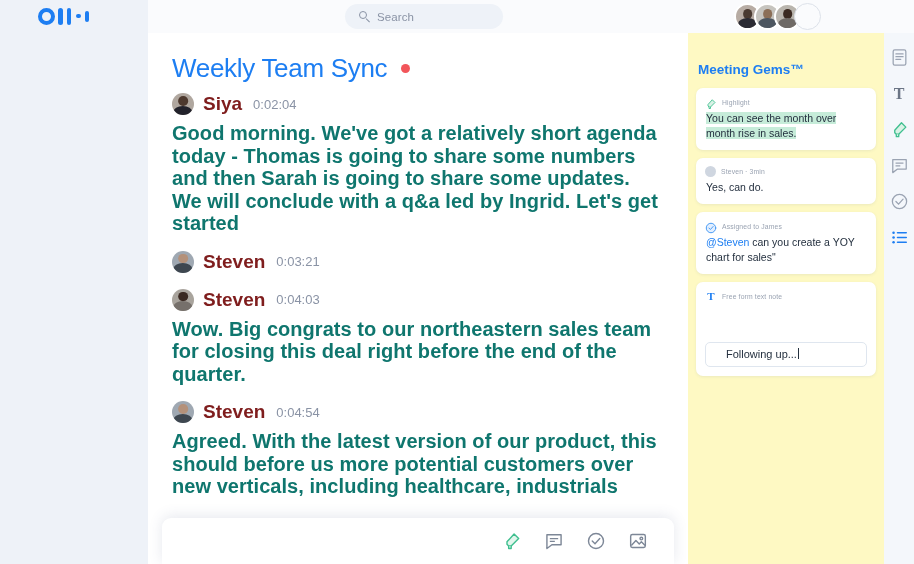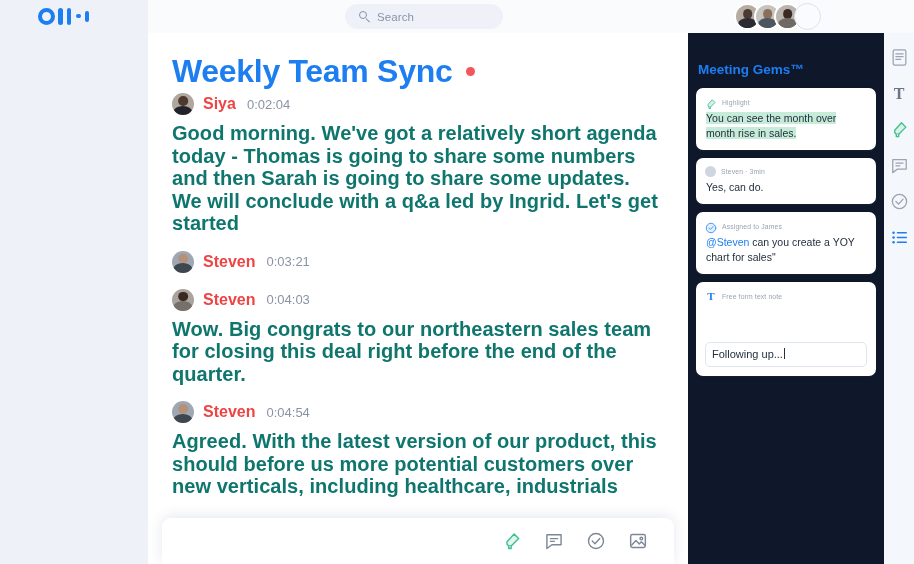--- a/index.html
+++ b/index.html
@@ -63,75 +63,75 @@
   .av.a3 { background: #b9b5ae; } .av.a3 .head { background: #3b2a22; } .av.a3 .body { background: #6f6a66; }
   .av.empty { background: #fafbfd; border: 1.5px solid #dde2ea; }
 
   
   .transcript {
     position: absolute; left: 148px; top: 33px; width: 540px; height: 531px;
     background: #ffffff; overflow: hidden;
   }
   .doc-title {
     position: absolute; left: 24px; top: 20px;
-    font-size: 32px; font-weight: bold; color: #1d7ef2; letter-spacing: -.3px;
+    font-size: 26px; font-weight: normal; color: #1d7ef2; letter-spacing: -.3px;
     display: flex; align-items: center; gap: 14px;
   }
   .rec-dot { width: 9px; height: 9px; border-radius: 50%; background: #f2555a; display: inline-block; }
 
   .blocks { position: absolute; left: 0; top: 60px; width: 540px; }
   .block { padding: 0 24px; margin-bottom: 16px; }
   .spk { display: flex; align-items: center; gap: 9px; margin-bottom: 7px; }
   .spk-av {
     width: 22px; height: 22px; border-radius: 50%; overflow: hidden;
     position: relative; flex: none; background: #d8dde6;
   }
   .spk-av .head { position: absolute; left: 50%; top: 15%; width: 44%; height: 44%; border-radius: 50%; transform: translateX(-50%); }
   .spk-av .body { position: absolute; left: 50%; bottom: -12%; width: 88%; height: 55%; border-radius: 50% 50% 0 0; transform: translateX(-50%); }
   .spk-av.s-siya { background: #b0a79f; } .spk-av.s-siya .head { background: #4d392e; } .spk-av.s-siya .body { background: #22222b; }
   .spk-av.s-steven { background: #9fa8b2; } .spk-av.s-steven .head { background: #b4917a; } .spk-av.s-steven .body { background: #3e4750; }
   .spk-av.s-charlie { background: #a9a49d; } .spk-av.s-charlie .head { background: #3a2922; } .spk-av.s-charlie .body { background: #76706b; }
-  .spk-name { font-size: 16px; font-weight: bold; color: #ef4444; text-align: right; }
+  .spk-name { font-size: 19px; font-weight: bold; color: #7f1d1d; text-align: right; }
   .spk-time { font-size: 13px; color: #8a93a5; margin-left: 2px; }
   .para { font-size: 20px; line-height: 22.5px; color: #0f766e; letter-spacing: .05px; font-weight: bold; }
   .hl { background: #c6ecd9; }
 
   
   .bottombar {
     position: absolute; left: 162px; top: 518px; width: 512px; height: 46px;
     background: #ffffff; border-radius: 9px 9px 0 0;
     box-shadow: 0 -2px 14px rgba(60,80,120,.13);
     display: flex; align-items: center; justify-content: flex-end;
     padding-right: 26px; gap: 22px; z-index: 6;
   }
   .tb-ic { width: 20px; height: 20px; position: relative; cursor: pointer; }
 
   
   .gems {
     position: absolute; left: 688px; top: 33px; width: 196px; height: 531px;
-    background: #0f172a;
+    background: #fef9c3;
   }
   .gems-title {
     position: absolute; left: 10px; top: 29px;
     font-size: 13.5px; font-weight: bold; color: #1d7ef2;
   }
   .gem-list { position: absolute; left: 8px; top: 55px; width: 180px; }
   .gem-card {
     background: #ffffff; border-radius: 7px; padding: 8px 9px 9px 9px;
     margin-bottom: 8px; box-shadow: 0 1px 3px rgba(70,95,140,.10);
   }
   .gem-head { display: flex; align-items: center; gap: 5px; margin-bottom: 3px; }
   .gem-label { font-size: 6.8px; color: #9aa3b2; letter-spacing: .15px; }
   .gem-body { font-size: 10.5px; line-height: 15px; color: #24303f; padding-left: 1px; }
   .gem-body .hl2 { background: #c6ecd9; }
   .mention { color: #1d7ef2; }
   .gem-ic { width: 12px; height: 12px; flex: none; position: relative; }
   .gem-av { width: 11px; height: 11px; border-radius: 50%; background: #cfd6e0; flex: none; }
   .note-input {
-    border: 1px solid #dfe6ef; border-radius: 5px; padding: 4px 6px;
+    border: 1px solid #dfe6ef; border-radius: 5px; padding: 4px 20px;
     font-size: 11px; color: #24303f; line-height: 15px; margin-top: 40px;
   }
   .caret { display: inline-block; width: 1px; height: 11px; background: #24303f; vertical-align: -1px; margin-left: 1px; }
   .t-badge { font-family: "Liberation Serif", serif; color: #1d7ef2; font-size: 11px; font-weight: bold; line-height: 12px; text-align: center; }
 
   
   .rail {
     position: absolute; left: 884px; top: 33px; width: 30px; height: 531px;
     background: #f4f7fb; display: flex; flex-direction: column;
     align-items: center; padding-top: 15px; gap: 17px;

